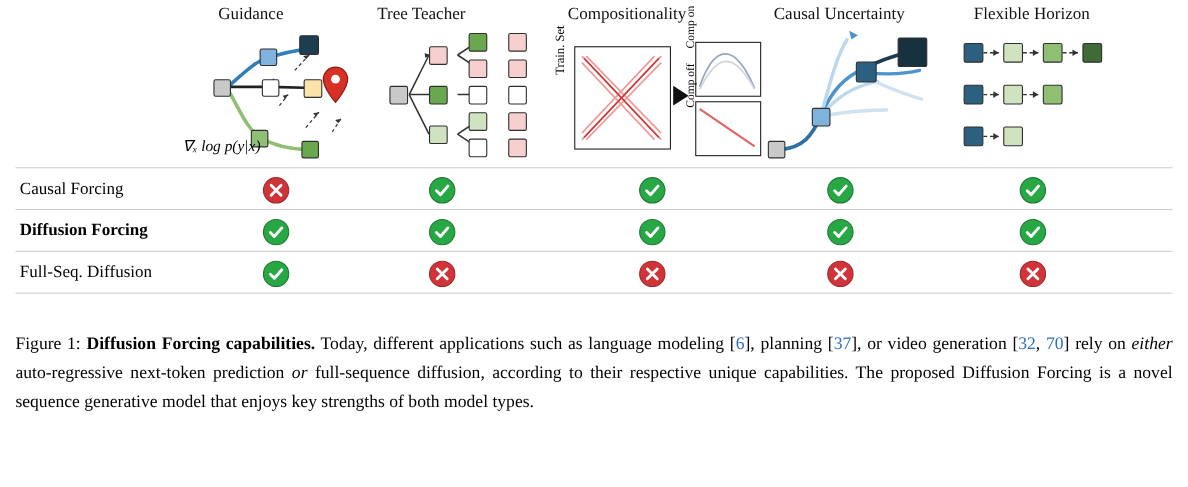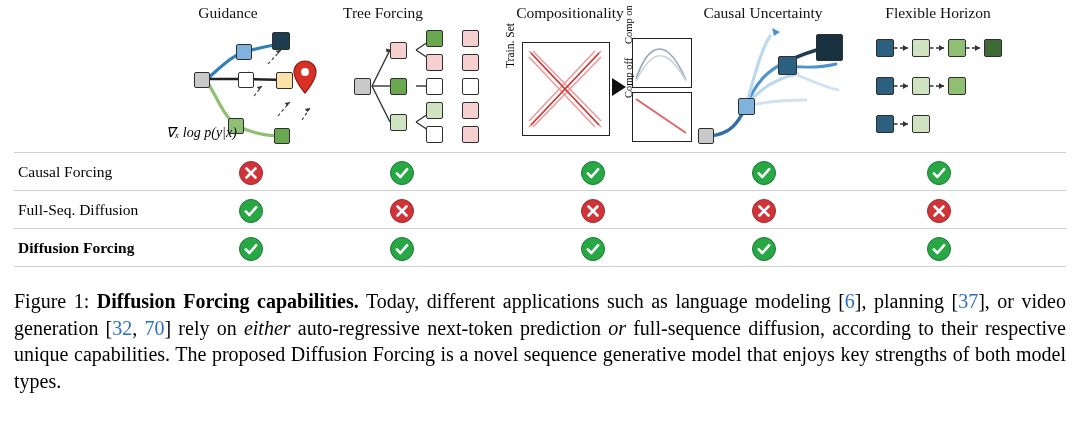--- a/index.html
+++ b/index.html
@@ -111,40 +111,40 @@
   }
   .mark svg {
     position: absolute;
     left: 0; top: 0;
   }
 
   
   .caption {
     position: absolute;
     left: 14px;
-    top: 288px;
+    top: 300px;
     width: 1052px;
     font-family: "Liberation Serif", serif;
-    font-size: 20px;
+    font-size: 16px;
     line-height: 26.5px;
     text-align: justify;
     color: #000;
   }
   .caption b { font-weight: bold; }
   .caption i { font-style: italic; }
   .cite { color: #2b6fc4; }
 </style>
 </head>
 <body>
 
 <div class="figure-wrap">
 
   <div class="col-headers">
     <div class="col-header" style="left:228px;">Guidance</div>
-    <div class="col-header" style="left:383px;">Tree Forcing</div>
+    <div class="col-header" style="left:383px;">Tree Teacher</div>
     <div class="col-header" style="left:763px;">Causal Uncertainty</div>
     <div class="col-header" style="left:570px;">Compositionality</div>
     <div class="col-header" style="left:938px;">Flexible Horizon</div>
   </div>
 
   <div class="illus-band">
 
     <div class="illus" style="left:150px; width:190px;">
       <svg width="190" height="126" viewBox="0 0 190 126">
 
@@ -348,20 +348,59 @@
       <div class="cell" style="left:924px;">
         <span class="mark yes">
           <svg width="22" height="22" viewBox="0 0 22 22">
               <path d="M5.8,11.4 L9.4,15 L16.2,7.2" stroke="#ffffff" stroke-width="2.6" fill="none" stroke-linecap="round" stroke-linejoin="round"></path>
             </svg>
         </span>
       </div>
     </div>
 
     <div class="row">
+      <div class="row-label bold">Diffusion Forcing</div>
+      <div class="cell" style="left:236px;">
+        <span class="mark yes">
+          <svg width="22" height="22" viewBox="0 0 22 22">
+              <path d="M5.8,11.4 L9.4,15 L16.2,7.2" stroke="#ffffff" stroke-width="2.6" fill="none" stroke-linecap="round" stroke-linejoin="round"></path>
+            </svg>
+        </span>
+      </div>
+      <div class="cell" style="left:387px;">
+        <span class="mark yes">
+          <svg width="22" height="22" viewBox="0 0 22 22">
+              <path d="M5.8,11.4 L9.4,15 L16.2,7.2" stroke="#ffffff" stroke-width="2.6" fill="none" stroke-linecap="round" stroke-linejoin="round"></path>
+            </svg>
+        </span>
+      </div>
+      <div class="cell" style="left:578px;">
+        <span class="mark yes">
+          <svg width="22" height="22" viewBox="0 0 22 22">
+              <path d="M5.8,11.4 L9.4,15 L16.2,7.2" stroke="#ffffff" stroke-width="2.6" fill="none" stroke-linecap="round" stroke-linejoin="round"></path>
+            </svg>
+        </span>
+      </div>
+      <div class="cell" style="left:749px;">
+        <span class="mark yes">
+          <svg width="22" height="22" viewBox="0 0 22 22">
+              <path d="M5.8,11.4 L9.4,15 L16.2,7.2" stroke="#ffffff" stroke-width="2.6" fill="none" stroke-linecap="round" stroke-linejoin="round"></path>
+            </svg>
+        </span>
+      </div>
+      <div class="cell" style="left:924px;">
+        <span class="mark yes">
+          <svg width="22" height="22" viewBox="0 0 22 22">
+              <path d="M5.8,11.4 L9.4,15 L16.2,7.2" stroke="#ffffff" stroke-width="2.6" fill="none" stroke-linecap="round" stroke-linejoin="round"></path>
+            </svg>
+        </span>
+      </div>
+    </div>
+
+    <div class="row">
       <div class="row-label">Full-Seq. Diffusion</div>
       <div class="cell" style="left:236px;">
         <span class="mark yes">
           <svg width="22" height="22" viewBox="0 0 22 22">
               <path d="M5.8,11.4 L9.4,15 L16.2,7.2" stroke="#ffffff" stroke-width="2.6" fill="none" stroke-linecap="round" stroke-linejoin="round"></path>
             </svg>
         </span>
       </div>
       <div class="cell" style="left:387px;">
         <span class="mark no">
@@ -386,56 +425,17 @@
       </div>
       <div class="cell" style="left:924px;">
         <span class="mark no">
           <svg width="22" height="22" viewBox="0 0 22 22">
               <path d="M6.5,6.5 L15.5,15.5 M15.5,6.5 L6.5,15.5" stroke="#ffffff" stroke-width="2.6" stroke-linecap="round"></path>
             </svg>
         </span>
       </div>
     </div>
 
-    <div class="row">
-      <div class="row-label bold">Diffusion Forcing</div>
-      <div class="cell" style="left:236px;">
-        <span class="mark yes">
-          <svg width="22" height="22" viewBox="0 0 22 22">
-              <path d="M5.8,11.4 L9.4,15 L16.2,7.2" stroke="#ffffff" stroke-width="2.6" fill="none" stroke-linecap="round" stroke-linejoin="round"></path>
-            </svg>
-        </span>
-      </div>
-      <div class="cell" style="left:387px;">
-        <span class="mark yes">
-          <svg width="22" height="22" viewBox="0 0 22 22">
-              <path d="M5.8,11.4 L9.4,15 L16.2,7.2" stroke="#ffffff" stroke-width="2.6" fill="none" stroke-linecap="round" stroke-linejoin="round"></path>
-            </svg>
-        </span>
-      </div>
-      <div class="cell" style="left:578px;">
-        <span class="mark yes">
-          <svg width="22" height="22" viewBox="0 0 22 22">
-              <path d="M5.8,11.4 L9.4,15 L16.2,7.2" stroke="#ffffff" stroke-width="2.6" fill="none" stroke-linecap="round" stroke-linejoin="round"></path>
-            </svg>
-        </span>
-      </div>
-      <div class="cell" style="left:749px;">
-        <span class="mark yes">
-          <svg width="22" height="22" viewBox="0 0 22 22">
-              <path d="M5.8,11.4 L9.4,15 L16.2,7.2" stroke="#ffffff" stroke-width="2.6" fill="none" stroke-linecap="round" stroke-linejoin="round"></path>
-            </svg>
-        </span>
-      </div>
-      <div class="cell" style="left:924px;">
-        <span class="mark yes">
-          <svg width="22" height="22" viewBox="0 0 22 22">
-              <path d="M5.8,11.4 L9.4,15 L16.2,7.2" stroke="#ffffff" stroke-width="2.6" fill="none" stroke-linecap="round" stroke-linejoin="round"></path>
-            </svg>
-        </span>
-      </div>
-    </div>
-
   </div>
 
   <div class="caption"><span>Figure 1: </span><b>Diffusion Forcing capabilities.</b><span> Today, different applications such as language modeling [</span><span class="cite">6</span><span>], planning [</span><span class="cite">37</span><span>], or video generation [</span><span class="cite">32</span><span>, </span><span class="cite">70</span><span>] rely on </span><i>either</i><span> auto-regressive next-token prediction </span><i>or</i><span> full-sequence diffusion, according to their respective unique capabilities. The proposed Diffusion Forcing is a novel sequence generative model that enjoys key strengths of both model types.</span></div>
 
 </div>
 
 </body></html>

